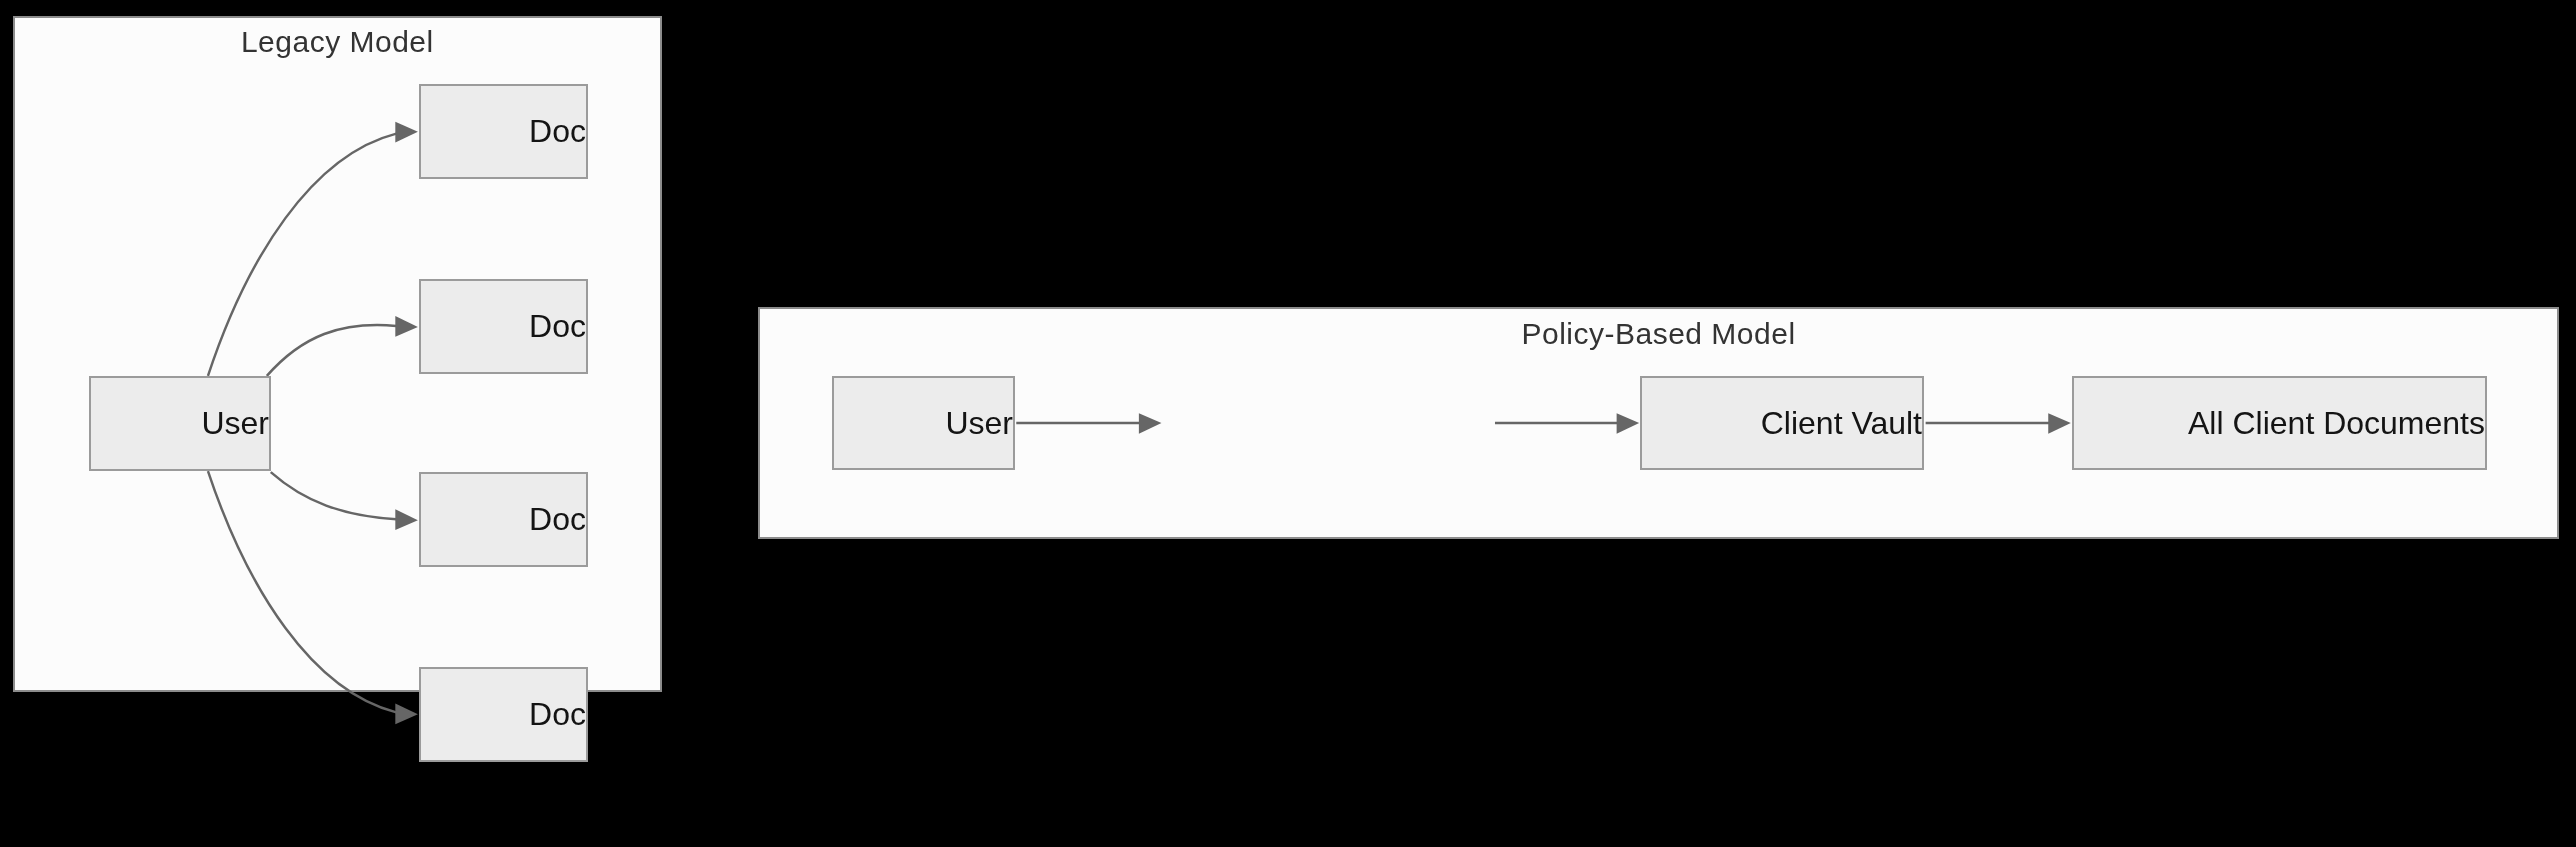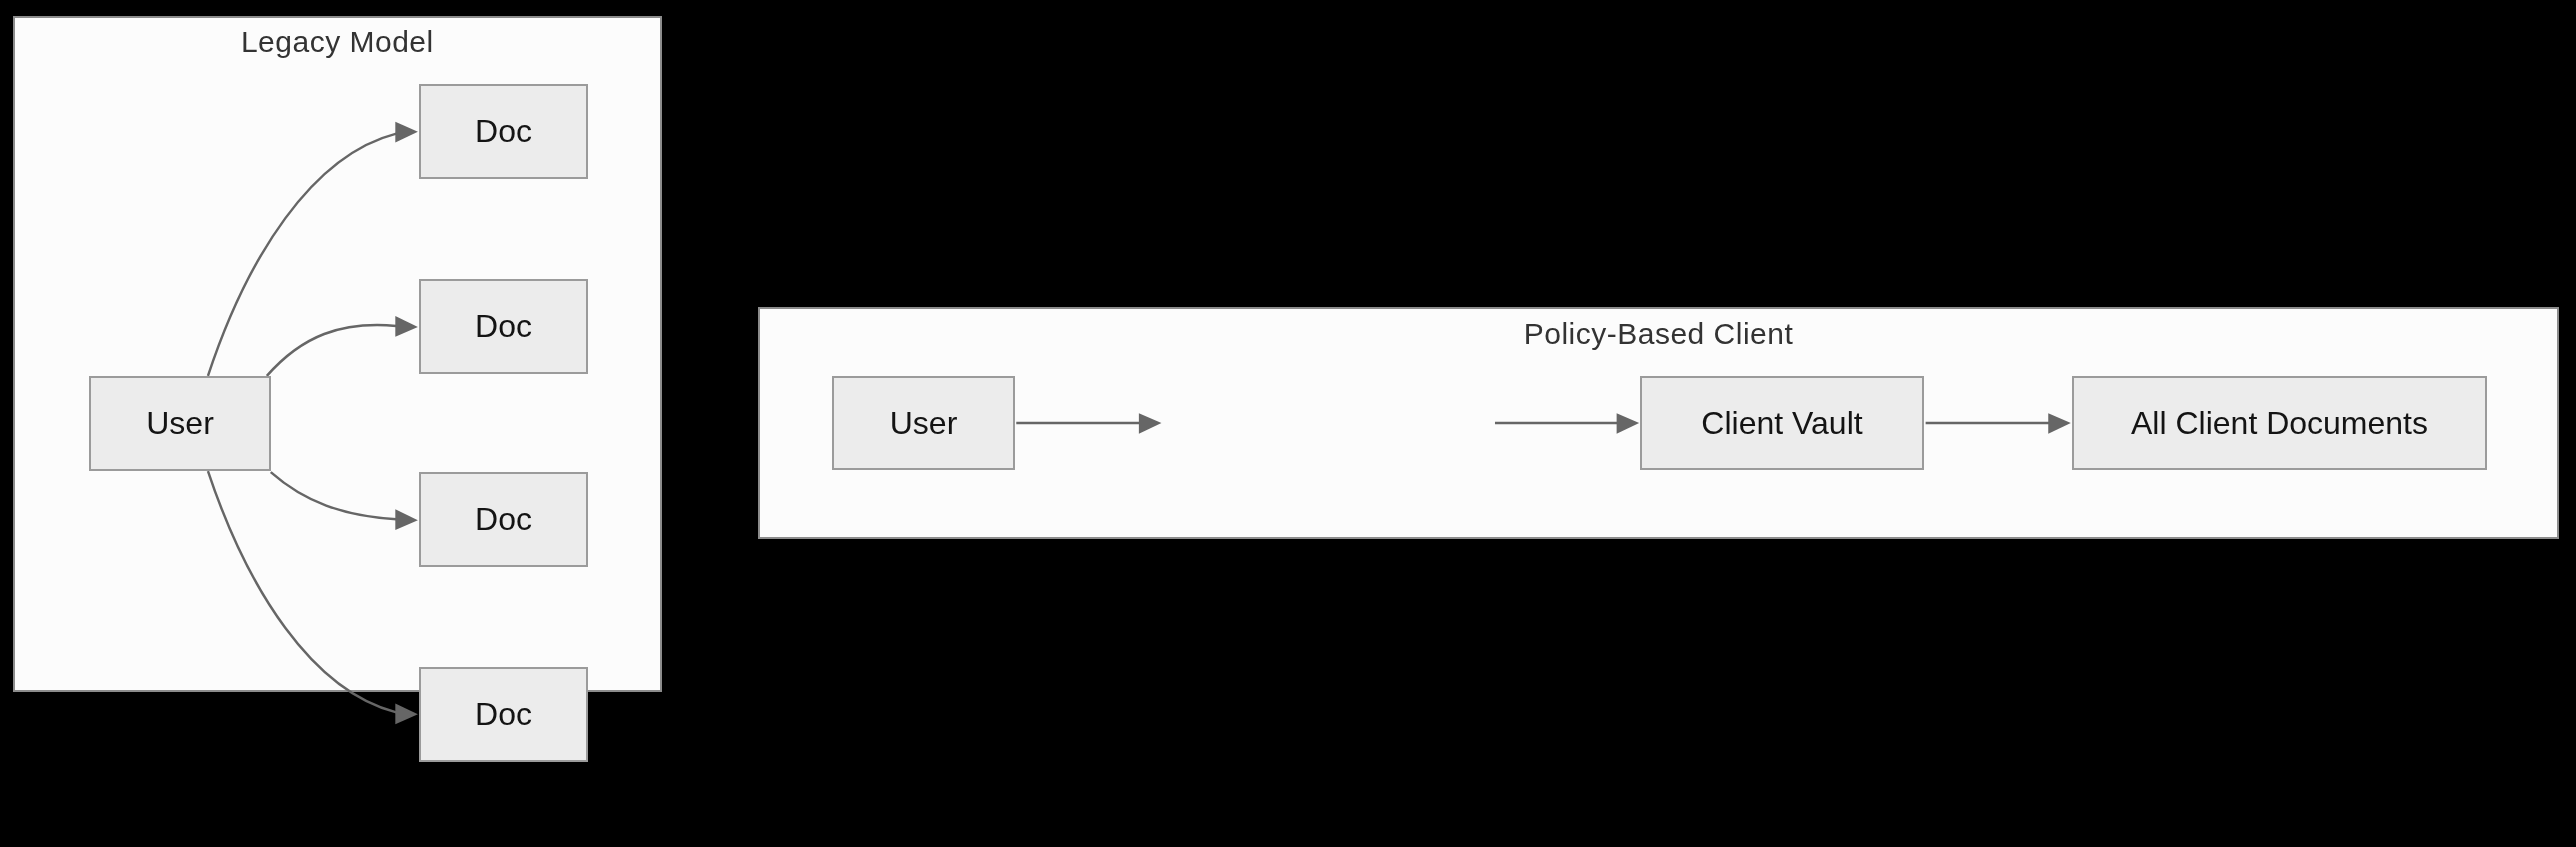--- a/index.html
+++ b/index.html
@@ -58,21 +58,21 @@
     fill: #666666;
     stroke: none;
   }
   .node {
     position: absolute;
     background: #ececec;
     border: 2.9px solid #9b9b9b;
     box-sizing: border-box;
     display: flex;
     align-items: center;
-    justify-content: center;
+    justify-content: flex-end;
     font-size: 32px;
     color: #141414;
   }
   .n-user-legacy        { left: 89px;   top: 376px; width: 182px; height: 95px; }
   .n-doc1               { left: 419px;  top: 84px;  width: 169px; height: 95px; }
   .n-doc2               { left: 419px;  top: 279px; width: 169px; height: 95px; }
   .n-doc3               { left: 419px;  top: 472px; width: 169px; height: 95px; }
   .n-doc4               { left: 419px;  top: 667px; width: 169px; height: 95px; }
   .n-user-policy        { left: 832px;  top: 376px; width: 183px; height: 94px; }
   .n-rep-code-team      { left: 1162px; top: 376px; width: 332px; height: 94px; }
@@ -82,21 +82,21 @@
 </head>
 <body>
 
 <div class="stage">
 
   <section class="panel panel-legacy">
     <div class="panel-title">Legacy Model</div>
   </section>
 
   <section class="panel panel-policy">
-    <div class="panel-title">Policy-Based Client</div>
+    <div class="panel-title">Policy-Based Model</div>
   </section>
 
   <svg class="edges" viewBox="0 0 2626 864" xmlns="http://www.w3.org/2000/svg">
 
     <path class="edge" d="M 212 383 C 252 262, 318 158, 404 136"></path>
     <polygon class="arrowhead" points="426,134 403,124 403,145"></polygon>
 
     <path class="edge" d="M 272 383 C 308 342, 348 327, 404 332"></path>
     <polygon class="arrowhead" points="426,333 403,322 403,343"></polygon>
 

